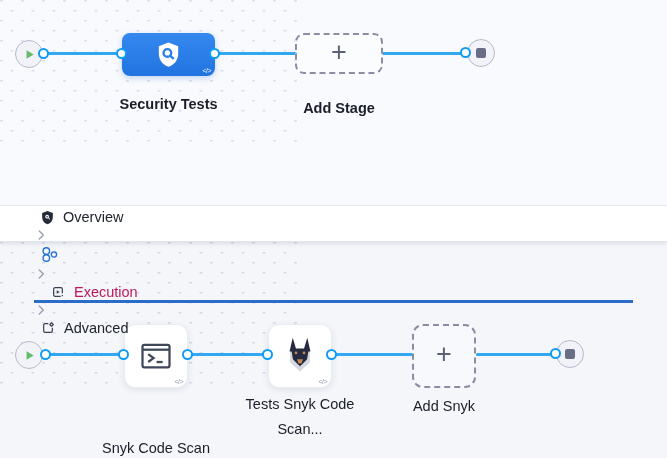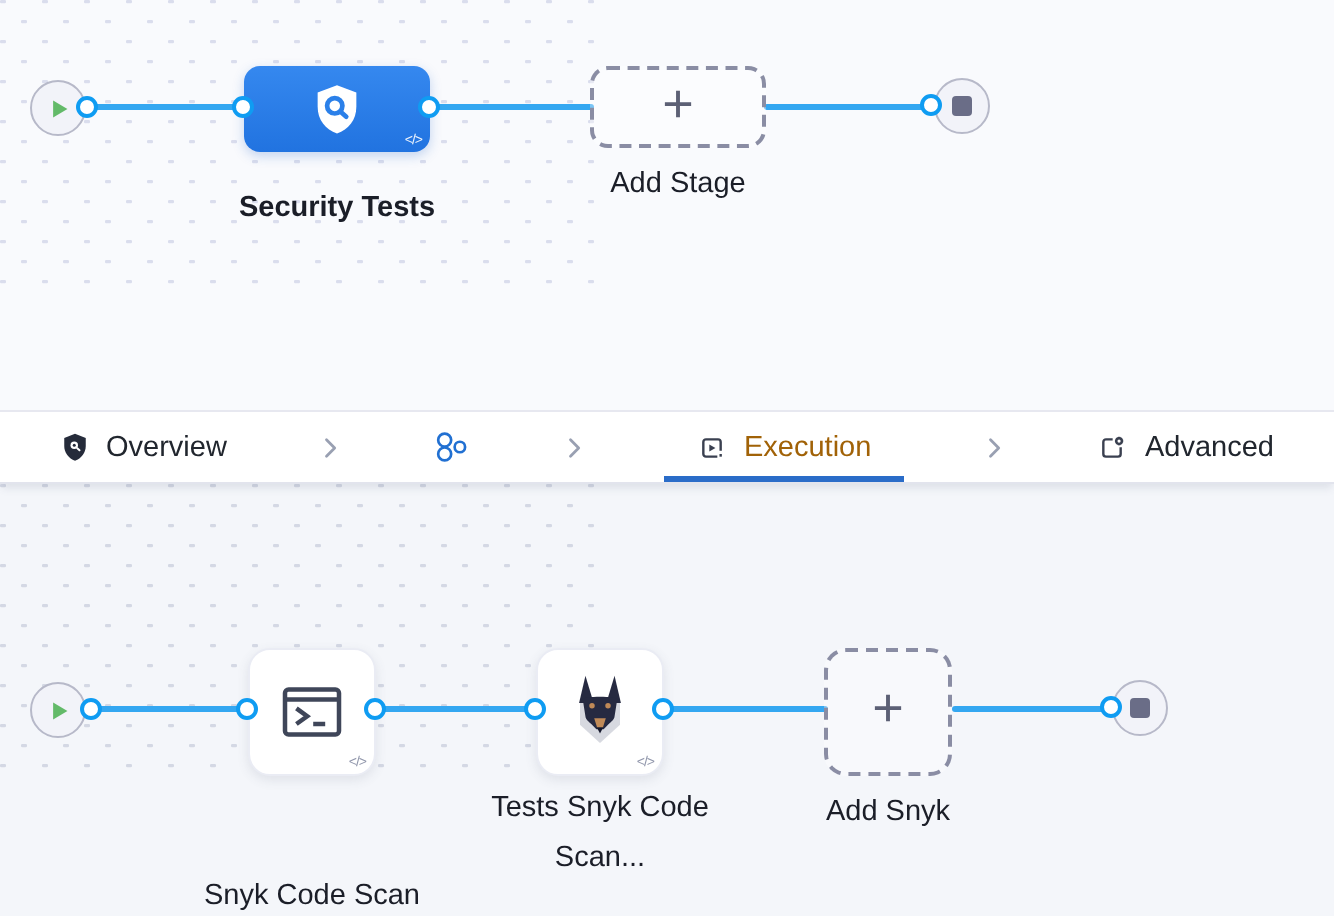--- a/index.html
+++ b/index.html
@@ -41,25 +41,25 @@
                box-shadow:0 2px 6px rgba(70,80,110,.12);
                display:flex; align-items:center; justify-content:center; }
 
   .node-label { position:absolute; text-align:center; font-size:14.5px; color:#1b1e28;
                 font-weight:500; line-height:25px; }
 
   
   .tabbar { position:absolute; top:205px; left:0; width:667px; height:37px; background:#fff;
             border-top:1px solid #e7e8f0; border-bottom:1px solid #e2e4ed;
             box-shadow:0 3px 4px -1px rgba(90,100,130,.15); z-index:10;
-            display:flex; align-items:stretch; justify-content:space-between; padding:0 24px; }
+            display:flex; align-items:stretch; justify-content:space-between; padding:0 34px;flex-direction:column; }
   .tab { display:flex; align-items:center; gap:8px; font-size:14.5px; color:#21262e;
          cursor:pointer; border-bottom:3px solid transparent; border-top:3px solid transparent;
          padding:0 6px; white-space:nowrap; }
-  .tab.active { border-bottom-color:#2a6cc8; padding:0 16px; color:#a16207; }
+  .tab.active { border-bottom-color:#2a6cc8; padding:0 16px; color:#be185d; }
   .tab.link { color:#2170d2; }
   .chev { display:flex; align-items:center; }
 </style>
 </head>
 <body>
 
 <div class="screen">
 
   <section class="canvas canvas-top">
     <svg class="dots">
@@ -91,21 +91,21 @@
         <line x1="13.6" y1="13.2" x2="16.1" y2="15.4" stroke="#2b80e9" stroke-width="2.1" stroke-linecap="round"></line>
       </svg>
       <span class="code-glyph on-blue">&lt;/&gt;</span>
     </div>
     <div class="port" style="left:209px; top:48px;"></div>
     <div class="node-label" style="left:98px; top:92px; width:141px;font-weight:bold;">Security Tests</div>
 
     <div class="add-box add-stage-box">
       <span class="plus-glyph">+</span>
     </div>
-    <div class="node-label" style="left:289px; top:80px; width:100px; font-weight:400;">Add Stage</div>
+    <div class="node-label" style="left:289px; top:96px; width:100px; font-weight:700;">Add Stage</div>
 
     <div class="port" style="left:460px; top:47px;"></div>
     <div class="endpoint" style="left:467px; top:39px;">
       <div class="stop-square"></div>
     </div>
   </section>
 
   <nav class="tabbar">
     <div class="tab">
       <svg width="15" height="15" viewBox="0 0 24 24">

